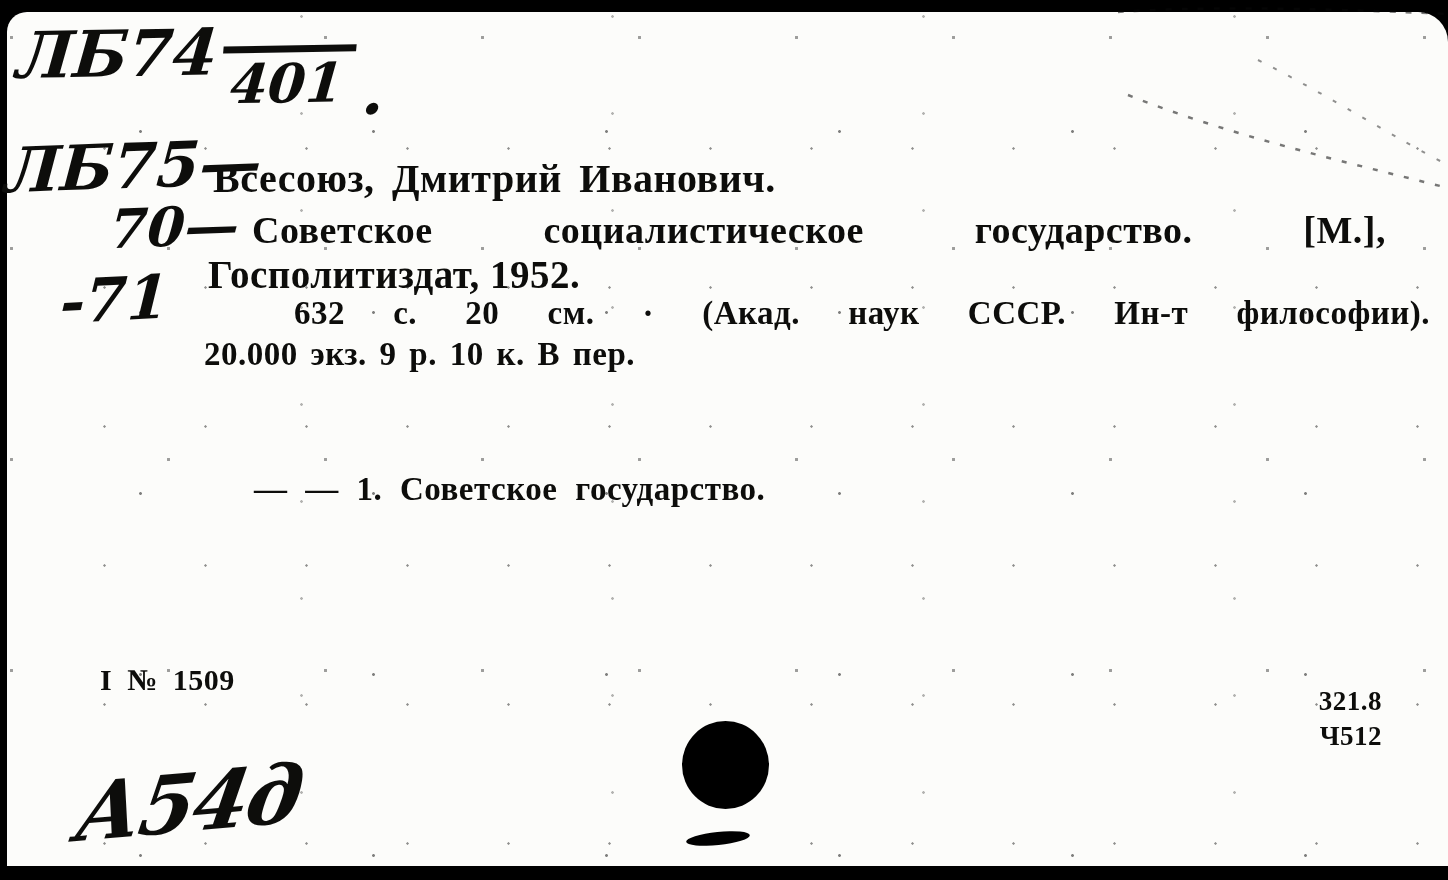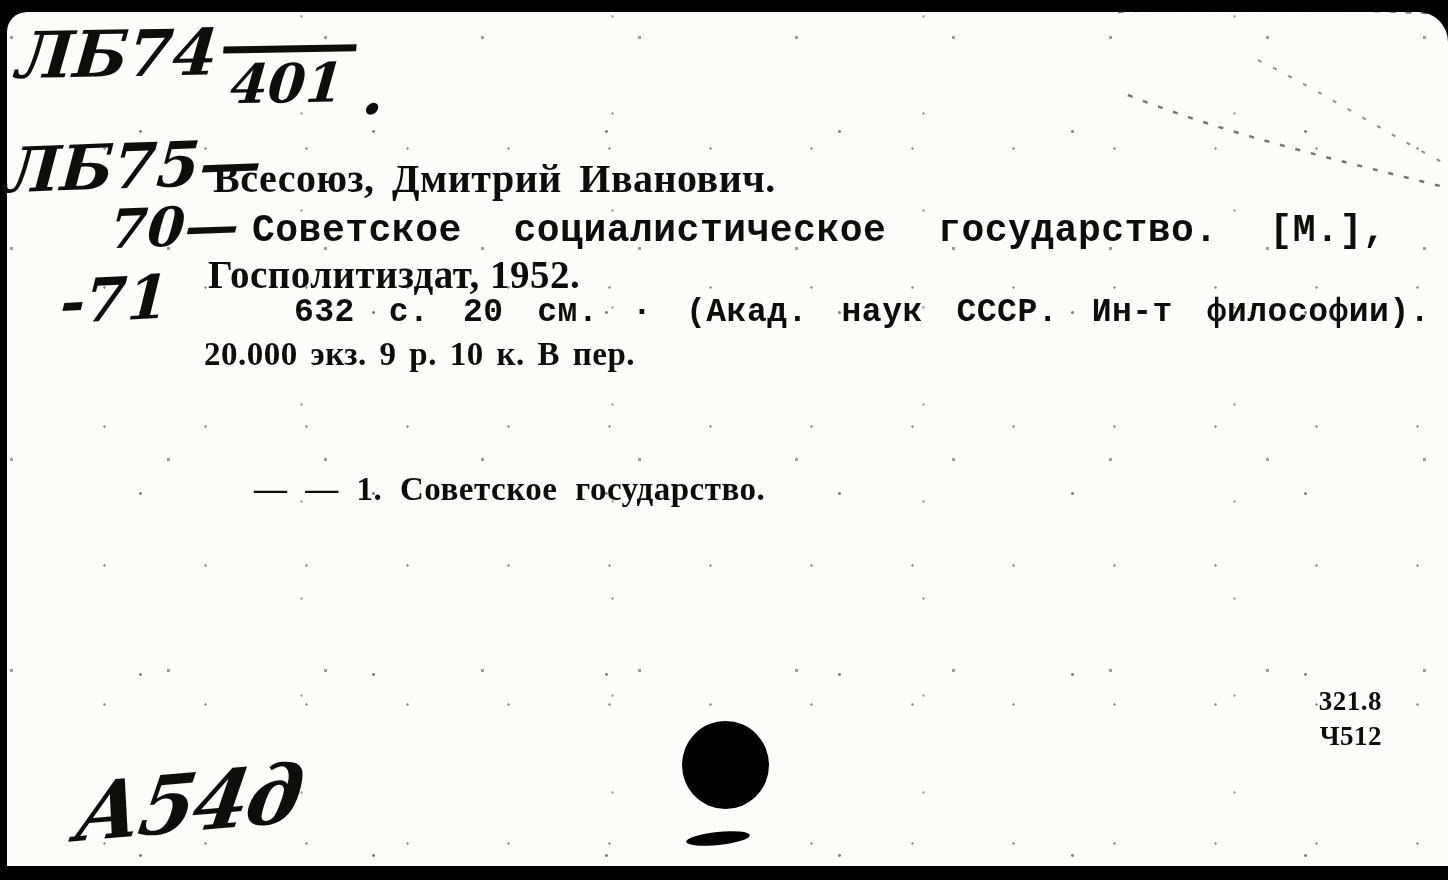--- a/index.html
+++ b/index.html
@@ -39,21 +39,20 @@
     z-index:2;
     font-weight:700;
     line-height:1.05;
     white-space:nowrap;
     letter-spacing:.5px;
   }
   .just{
     white-space:normal;
     text-align:justify;
     text-align-last:justify;
-    font-family:Liberation Mono, monospace;
   }
   .hw{
     position:absolute;
     z-index:2;
     font-family:"DejaVu Serif","Liberation Serif",serif;
     font-style:italic;
     font-weight:700;
     line-height:1;
     white-space:nowrap;
     transform-origin:left top;
@@ -111,20 +110,21 @@
   <div class="hw callnum4">-71</div>
 
   <div class="typ author">Всесоюз, Дмитрий Иванович.</div>
   <div class="typ title just">Советское социалистическое государство. [М.],</div>
   <div class="typ imprint">Госполитиздат, 1952.</div>
   <div class="typ collation just">632 с. 20 см. · (Акад. наук СССР. Ин-т философии).</div>
   <div class="typ printrun">20.000 экз. 9 р. 10 к. В пер.</div>
   <div class="typ tracing">— — 1. Советское государство.</div>
 
   <div class="typ registry">
+    <div>I № 1509</div>
   </div>
 
   <div class="typ classblock">
     <div>321.8</div>
     <div>Ч512</div>
   </div>
 
   <div class="hw signature">А54д</div>
 
   <div class="hole"></div>

